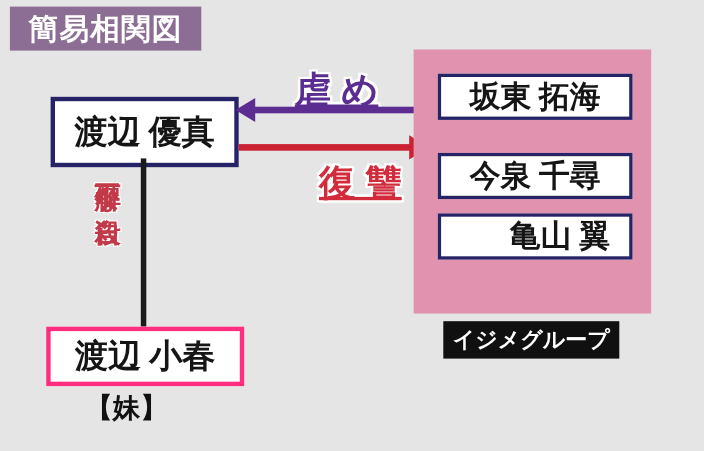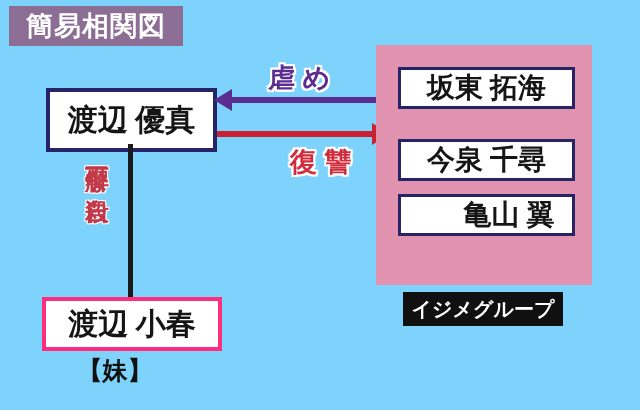--- a/index.html
+++ b/index.html
@@ -1,18 +1,18 @@
 <!DOCTYPE html>
 <html><head>
 <meta charset="utf-8">
 <style>
   html,body{margin:0;padding:0;}
   #stage{
     position:relative;width:640px;height:410px;
-    background:#7dd3fc;overflow:hidden;
+    background:#e5e5e5;overflow:hidden;
     font-family:"Liberation Serif","DejaVu Serif",serif;
   }
   
   .banner{
     position:absolute;left:9px;top:6px;width:174px;height:40px;
     background:#8c6d93;color:#ffffff;
     font-size:27px;font-weight:700;line-height:40px;text-align:center;
     letter-spacing:1px;
   }
   
@@ -45,25 +45,26 @@
     left:214px;top:89px;
     border-top:11px solid transparent;border-bottom:11px solid transparent;
     border-right:18px solid #5c2d91;
   }
   .red-head{
     left:372px;top:123px;
     border-top:11px solid transparent;border-bottom:11px solid transparent;
     border-left:18px solid #cb2233;
   }
   .rel-label{
-    position:absolute;font-weight:700;font-size:27px;
+    position:absolute;font-weight:700;font-size:33px;
     font-family:"Liberation Sans","DejaVu Sans",sans-serif;
     text-shadow:-2px -2px 0 #fff,2px -2px 0 #fff,-2px 2px 0 #fff,2px 2px 0 #fff,
                 -2px 0 0 #fff,2px 0 0 #fff,0 -2px 0 #fff,0 2px 0 #fff;
     white-space:nowrap;
+    text-decoration:underline;
   }
   .bullying{left:268px;top:60px;color:#5c2d91;}
   .revenge{left:290px;top:144px;color:#d22c3c;}
   
   .vline{position:absolute;left:128px;top:144px;width:5px;height:153px;background:#1a1a1a;}
   .suicide{
     position:absolute;left:85px;top:148px;height:150px;
     writing-mode:vertical-rl;text-orientation:upright;
     color:#c23a49;font-size:24px;font-weight:700;line-height:1;
     letter-spacing:1px;

